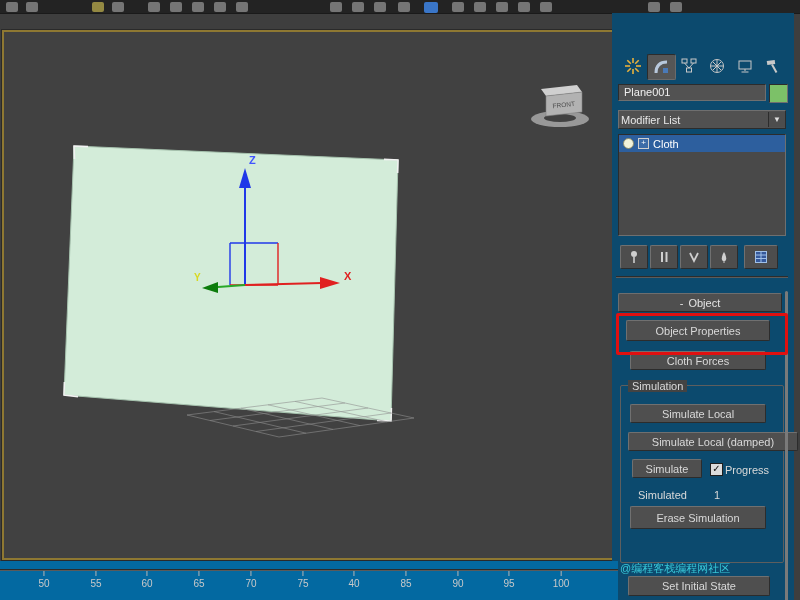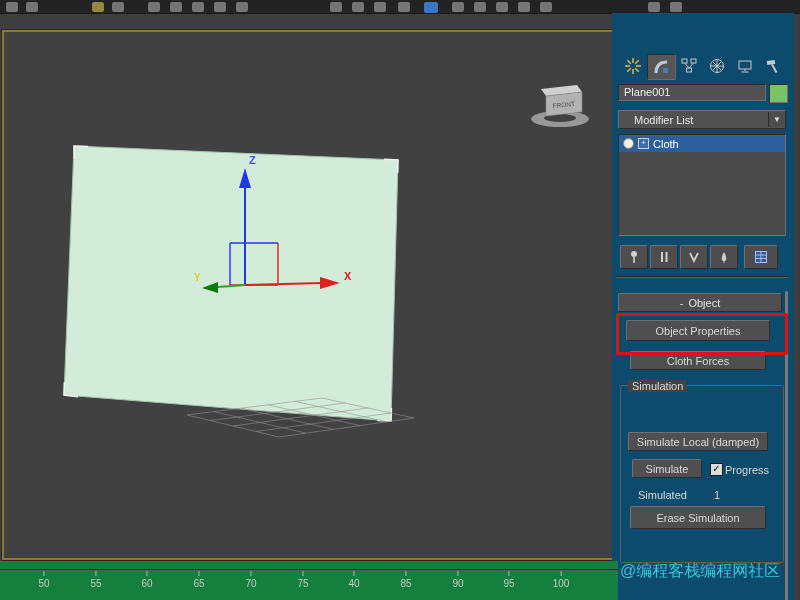--- a/index.html
+++ b/index.html
@@ -15,21 +15,21 @@
             border:2px solid #8e7832;box-shadow:0 0 0 1px #2a2a2a}
   
   #panel{left:612px;top:13px;width:182px;height:587px;background:#0c4a6e}
   .tabcell{top:41px;width:27px;height:24px;display:flex;align-items:center;justify-content:center;border-radius:2px}
   .tabcell.pressed{background:#565656;border:1px solid;border-color:#2c2c2c #6b6b6b #6b6b6b #2c2c2c}
   #namefield{left:6px;top:71px;width:148px;height:17px;background:#525252;color:#efefef;
              border:1px solid;border-color:#2c2c2c #6f6f6f #6f6f6f #2c2c2c;padding:1px 0 0 5px;box-sizing:border-box}
   #swatch{left:157px;top:71px;width:17px;height:17px;background:#7cc168;border:1px solid;border-color:#2c2c2c #6f6f6f #6f6f6f #2c2c2c}
   #modlist{left:6px;top:97px;width:168px;height:19px;background:#515151;border:1px solid;
            border-color:#6f6f6f #2c2c2c #2c2c2c #6f6f6f;display:flex;align-items:center;box-sizing:border-box}
-  #modlist .lbl{flex:1;padding-left:15px;color:#e8e8e8}
+  #modlist .lbl{flex:1;padding-left:2px;color:#e8e8e8}
   #modlist .arrowbox{width:16px;height:15px;background:#4d4d4d;border-left:1px solid #2c2c2c;
            display:flex;align-items:center;justify-content:center;font-size:8px;color:#ddd}
   #stackbox{left:6px;top:121px;width:168px;height:102px;background:#494949;border:1px solid;
             border-color:#2c2c2c #6f6f6f #6f6f6f #2c2c2c;box-sizing:border-box;overflow:hidden}
   .stackrow{height:17px;display:flex;align-items:center;gap:4px;padding-left:4px;color:#e2e2e2}
   .stackrow.selected{background:#2d5f9e;color:#fff}
   .stackrow.child{padding-left:30px}
   .bulb{width:9px;height:9px;border-radius:50%;background:#f2f2da;border:1px solid #8a8a6a;position:relative}
   .plusbox{width:9px;height:9px;border:1px solid #cfcfcf;background:#3d6ca8;color:#fff;font-size:8px;
            line-height:8px;text-align:center}
@@ -42,25 +42,25 @@
   .btn{background:#4f4f4f;border:1px solid;border-color:#707070 #2c2c2c #2c2c2c #707070;color:#d9d9d9;
        display:flex;align-items:center;justify-content:center;border-radius:2px;box-sizing:border-box;white-space:nowrap}
   #redbox{left:4px;top:300px;width:166px;height:36px;border:3px solid #e01010;border-radius:2px;z-index:5}
   .grpbox{left:8px;top:372px;width:162px;height:176px;border:1px solid #5e5e5e;border-radius:2px}
   .grplegend{left:16px;top:367px;background:#434343;padding:0 4px;color:#d9d9d9}
   .checkbox{width:11px;height:11px;background:#dcdcdc;border:1px solid #1f1f1f;color:#101010;
             font-size:10px;line-height:10px;text-align:center}
   .label{color:#d9d9d9}
   #panelscroll{left:173px;top:278px;width:3px;height:318px;background:#7a7a7a;border-radius:2px}
   
-  #timeline{left:0;top:561px;width:618px;height:39px;background:#15803d}
+  #timeline{left:0;top:561px;width:618px;height:39px;background:#0369a1}
   #tlgroove{left:0;top:8px;width:618px;height:0;border-top:1px solid #2c2c2c;border-bottom:1px solid #5a5a5a}
   .tick{top:10px;transform:translateX(-50%);text-align:center;color:#c9c9c9;font-size:10px}
   .tick .mark{width:1px;height:5px;background:#b5b5b5;margin:0 auto 2px auto}
-  #watermark{left:8px;top:548px;color:#38c8d8;font-size:16px;white-space:nowrap;z-index:6}
+  #watermark{left:8px;top:548px;color:#38c8d8;font-size:11px;white-space:nowrap;z-index:6}
 </style>
 </head>
 <body>
 
 <div id="root">
 
   <div class="abs" id="topstrip">
     <div class="abs tbicon" style="left:6px"></div>
     <div class="abs tbicon" style="left:26px"></div>
     <div class="abs tbicon" style="left:92px;background:#b0a24a"></div>
@@ -252,29 +252,31 @@
       <span>-</span>
       <span>Object</span>
     </div>
 
     <div class="abs" id="redbox"></div>
     <div class="abs btn" style="left:18px;top:338px;width:136px;height:19px">Cloth Forces</div>
     <div class="abs btn" style="left:14px;top:307px;width:144px;height:21px">Object Properties</div>
 
     <div class="abs grpbox"></div>
     <div class="abs grplegend">Simulation</div>
-    <div class="abs btn" style="left:16px;top:419px;width:140px;height:19px">Simulate Local (damped)</div>
+    <div class="abs btn" style="left:18px;top:391px;width:136px;height:19px">Simulate Local</div>
+    <div class="abs btn" style="left:16px;top:419px;width:170px;height:19px">Simulate Local (damped)</div>
     <div class="abs btn" style="left:20px;top:446px;width:70px;height:19px">Simulate</div>
     <div class="abs checkbox" style="left:98px;top:450px">✓</div>
     <div class="abs label" style="left:113px;top:451px">Progress</div>
     <div class="abs label" style="left:26px;top:476px">Simulated</div>
     <div class="abs label" style="left:102px;top:476px">1</div>
     <div class="abs btn" style="left:18px;top:493px;width:136px;height:23px">Erase Simulation</div>
 
     <div class="abs" id="watermark">@编程客栈编程网社区</div>
+    <div class="abs btn" style="left:16px;top:563px;width:142px;height:20px">Set Initial State</div>
 
     <div class="abs" id="panelscroll"></div>
   </div>
 
   <div class="abs" id="timeline">
     <div class="abs" id="tlgroove"></div>
     <div class="abs tick" style="left:44px"><div class="mark"></div><span>50</span></div>
     <div class="abs tick" style="left:96px"><div class="mark"></div><span>55</span></div>
     <div class="abs tick" style="left:147px"><div class="mark"></div><span>60</span></div>
     <div class="abs tick" style="left:199px"><div class="mark"></div><span>65</span></div>

